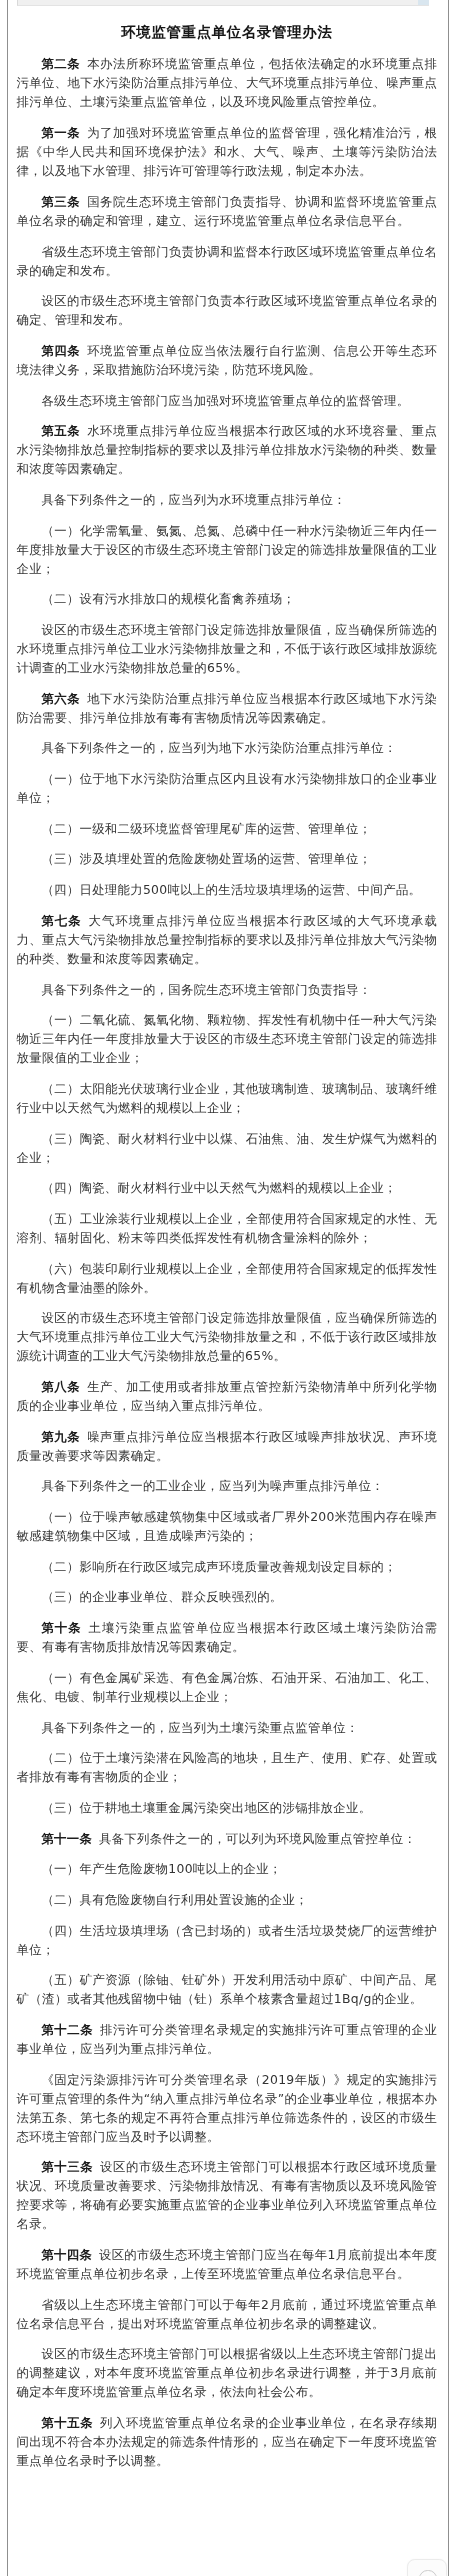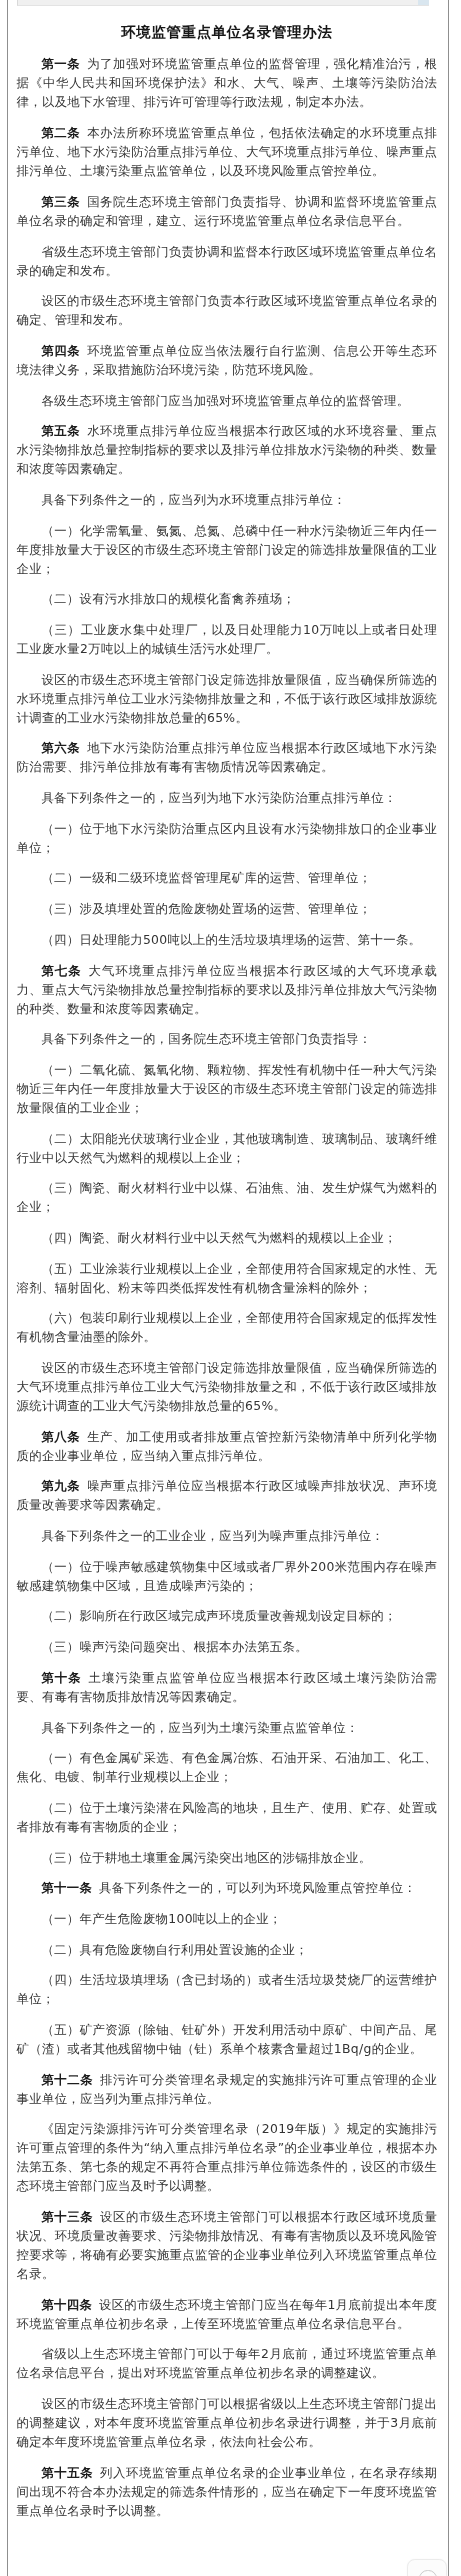--- a/index.html
+++ b/index.html
@@ -93,57 +93,56 @@
 </head>
 <body>
 
 <div class="page">
   <div class="content-frame">
     <div class="top-strip">
       <span class="strip-highlight"></span>
     </div>
     <h1 class="doc-title">环境监管重点单位名录管理办法</h1>
     <div class="doc-body" id="doc-body">
+        <p><b class="art-num">第二条</b><span>本办法所称环境监管重点单位，包括依法确定的水环境重点排污单位、地下水污染防治重点排污单位、大气环境重点排污单位、噪声重点排污单位、土壤污染重点监管单位，以及环境风险重点管控单位。</span></p>
         <p><b class="art-num">第一条</b><span>为了加强对环境监管重点单位的监督管理，强化精准治污，根据《中华人民共和国环境保护法》和水、大气、噪声、土壤等污染防治法律，以及地下水管理、排污许可管理等行政法规，制定本办法。</span></p>
-        <p><b class="art-num">第二条</b><span>本办法所称环境监管重点单位，包括依法确定的水环境重点排污单位、地下水污染防治重点排污单位、大气环境重点排污单位、噪声重点排污单位、土壤污染重点监管单位，以及环境风险重点管控单位。</span></p>
         <p><b class="art-num">第三条</b><span>国务院生态环境主管部门负责指导、协调和监督环境监管重点单位名录的确定和管理，建立、运行环境监管重点单位名录信息平台。</span></p>
         <p><span>省级生态环境主管部门负责协调和监督本行政区域环境监管重点单位名录的确定和发布。</span></p>
         <p><span>设区的市级生态环境主管部门负责本行政区域环境监管重点单位名录的确定、管理和发布。</span></p>
         <p><b class="art-num">第四条</b><span>环境监管重点单位应当依法履行自行监测、信息公开等生态环境法律义务，采取措施防治环境污染，防范环境风险。</span></p>
         <p><span>各级生态环境主管部门应当加强对环境监管重点单位的监督管理。</span></p>
         <p><b class="art-num">第五条</b><span>水环境重点排污单位应当根据本行政区域的水环境容量、重点水污染物排放总量控制指标的要求以及排污单位排放水污染物的种类、数量和浓度等因素确定。</span></p>
         <p><span>具备下列条件之一的，应当列为水环境重点排污单位：</span></p>
         <p><span>（一）化学需氧量、氨氮、总氮、总磷中任一种水污染物近三年内任一年度排放量大于设区的市级生态环境主管部门设定的筛选排放量限值的工业企业；</span></p>
         <p><span>（二）设有污水排放口的规模化畜禽养殖场；</span></p>
-        <p><span>（三）工业废水集中处理厂，以及日处理能力10万吨以上或者日处理工业废水量2万吨以上的城镇生活污水处理厂。</span></p>
         <p><span>设区的市级生态环境主管部门设定筛选排放量限值，应当确保所筛选的水环境重点排污单位工业水污染物排放量之和，不低于该行政区域排放源统计调查的工业水污染物排放总量的65%。</span></p>
         <p><b class="art-num">第六条</b><span>地下水污染防治重点排污单位应当根据本行政区域地下水污染防治需要、排污单位排放有毒有害物质情况等因素确定。</span></p>
         <p><span>具备下列条件之一的，应当列为地下水污染防治重点排污单位：</span></p>
         <p><span>（一）位于地下水污染防治重点区内且设有水污染物排放口的企业事业单位；</span></p>
         <p><span>（二）一级和二级环境监督管理尾矿库的运营、管理单位；</span></p>
         <p><span>（三）涉及填埋处置的危险废物处置场的运营、管理单位；</span></p>
-        <p><span>（四）日处理能力500吨以上的生活垃圾填埋场的运营、第十一条。</span></p>
+        <p><span>（四）日处理能力500吨以上的生活垃圾填埋场的运营、中间产品。</span></p>
         <p><b class="art-num">第七条</b><span>大气环境重点排污单位应当根据本行政区域的大气环境承载力、重点大气污染物排放总量控制指标的要求以及排污单位排放大气污染物的种类、数量和浓度等因素确定。</span></p>
         <p><span>具备下列条件之一的，国务院生态环境主管部门负责指导：</span></p>
         <p><span>（一）二氧化硫、氮氧化物、颗粒物、挥发性有机物中任一种大气污染物近三年内任一年度排放量大于设区的市级生态环境主管部门设定的筛选排放量限值的工业企业；</span></p>
         <p><span>（二）太阳能光伏玻璃行业企业，其他玻璃制造、玻璃制品、玻璃纤维行业中以天然气为燃料的规模以上企业；</span></p>
         <p><span>（三）陶瓷、耐火材料行业中以煤、石油焦、油、发生炉煤气为燃料的企业；</span></p>
         <p><span>（四）陶瓷、耐火材料行业中以天然气为燃料的规模以上企业；</span></p>
         <p><span>（五）工业涂装行业规模以上企业，全部使用符合国家规定的水性、无溶剂、辐射固化、粉末等四类低挥发性有机物含量涂料的除外；</span></p>
         <p><span>（六）包装印刷行业规模以上企业，全部使用符合国家规定的低挥发性有机物含量油墨的除外。</span></p>
         <p><span>设区的市级生态环境主管部门设定筛选排放量限值，应当确保所筛选的大气环境重点排污单位工业大气污染物排放量之和，不低于该行政区域排放源统计调查的工业大气污染物排放总量的65%。</span></p>
         <p><b class="art-num">第八条</b><span>生产、加工使用或者排放重点管控新污染物清单中所列化学物质的企业事业单位，应当纳入重点排污单位。</span></p>
         <p><b class="art-num">第九条</b><span>噪声重点排污单位应当根据本行政区域噪声排放状况、声环境质量改善要求等因素确定。</span></p>
         <p><span>具备下列条件之一的工业企业，应当列为噪声重点排污单位：</span></p>
         <p><span>（一）位于噪声敏感建筑物集中区域或者厂界外200米范围内存在噪声敏感建筑物集中区域，且造成噪声污染的；</span></p>
         <p><span>（二）影响所在行政区域完成声环境质量改善规划设定目标的；</span></p>
-        <p><span>（三）噪声污染问题突出、根据本办法第五条。</span></p>
+        <p><span>（三）的企业事业单位、群众反映强烈的。</span></p>
         <p><b class="art-num">第十条</b><span>土壤污染重点监管单位应当根据本行政区域土壤污染防治需要、有毒有害物质排放情况等因素确定。</span></p>
+        <p><span>（一）有色金属矿采选、有色金属冶炼、石油开采、石油加工、化工、焦化、电镀、制革行业规模以上企业；</span></p>
         <p><span>具备下列条件之一的，应当列为土壤污染重点监管单位：</span></p>
-        <p><span>（一）有色金属矿采选、有色金属冶炼、石油开采、石油加工、化工、焦化、电镀、制革行业规模以上企业；</span></p>
         <p><span>（二）位于土壤污染潜在风险高的地块，且生产、使用、贮存、处置或者排放有毒有害物质的企业；</span></p>
         <p><span>（三）位于耕地土壤重金属污染突出地区的涉镉排放企业。</span></p>
         <p><b class="art-num">第十一条</b><span>具备下列条件之一的，可以列为环境风险重点管控单位：</span></p>
         <p><span>（一）年产生危险废物100吨以上的企业；</span></p>
         <p><span>（二）具有危险废物自行利用处置设施的企业；</span></p>
         <p><span>（四）生活垃圾填埋场（含已封场的）或者生活垃圾焚烧厂的运营维护单位；</span></p>
         <p><span>（五）矿产资源（除铀、钍矿外）开发利用活动中原矿、中间产品、尾矿（渣）或者其他残留物中铀（钍）系单个核素含量超过1Bq/g的企业。</span></p>
         <p><b class="art-num">第十二条</b><span>排污许可分类管理名录规定的实施排污许可重点管理的企业事业单位，应当列为重点排污单位。</span></p>
         <p><span>《固定污染源排污许可分类管理名录（2019年版）》规定的实施排污许可重点管理的条件为“纳入重点排污单位名录”的企业事业单位，根据本办法第五条、第七条的规定不再符合重点排污单位筛选条件的，设区的市级生态环境主管部门应当及时予以调整。</span></p>
         <p><b class="art-num">第十三条</b><span>设区的市级生态环境主管部门可以根据本行政区域环境质量状况、环境质量改善要求、污染物排放情况、有毒有害物质以及环境风险管控要求等，将确有必要实施重点监管的企业事业单位列入环境监管重点单位名录。</span></p>

